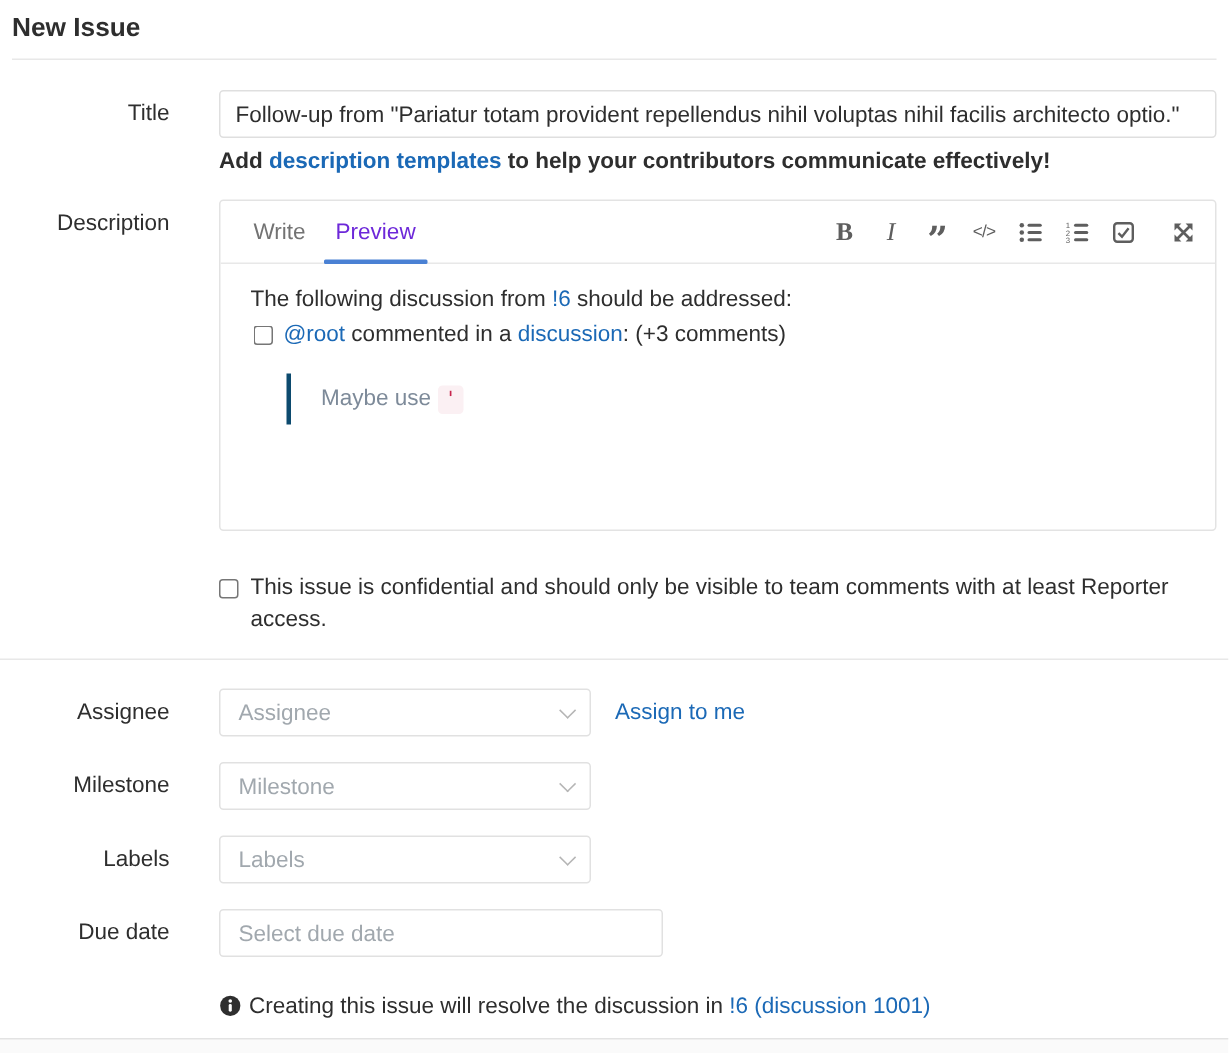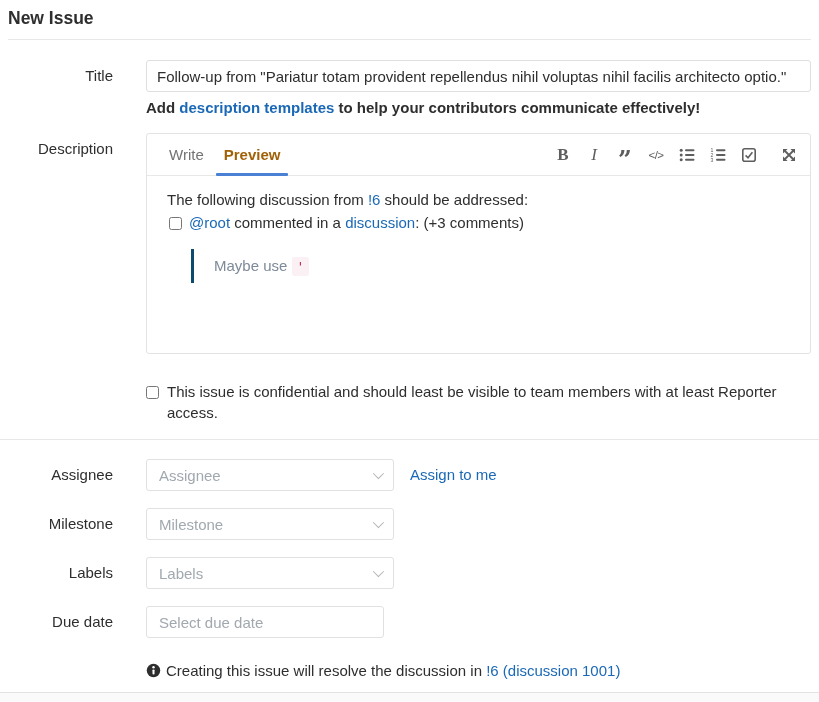--- a/index.html
+++ b/index.html
@@ -61,21 +61,21 @@
     border-bottom: 1px solid #e8e8e8;
     padding: 0 12px;
   }
   .md-tab {
     display: flex; align-items: center;
     padding: 0 10px;
     position: relative;
     cursor: pointer;
     color: #737373;
   }
-  .md-tab.active { color: #a16207; font-weight: 700; }
+  .md-tab.active { color: #6d28d9; font-weight: 400; }
   .md-tab.active::after {
     content: ""; position: absolute; left: 2px; right: 2px; bottom: -1px;
     height: 3px; background: #4a81d4; border-radius: 1px;
   }
   .md-toolbar {
     margin-left: auto;
     display: flex; align-items: center;
   }
   .tb-btn {
     background: none; border: none; padding: 0;
@@ -137,21 +137,21 @@
     cursor: pointer;
   }
   .dropdown .placeholder { flex: 1; }
   .chevron {
     width: 8px; height: 8px;
     border-right: 1.6px solid #b5b5b5;
     border-bottom: 1.6px solid #b5b5b5;
     transform: rotate(45deg) translateY(-2px);
   }
   .date-input {
-    width: 238px; height: 32px;
+    width: 296px; height: 32px;
     border: 1px solid #e1e1e1; border-radius: 3px;
     padding: 0 12px;
     font-family: "Liberation Sans", sans-serif;
     font-size: 15px;
     outline: none;
   }
   .date-input::placeholder { color: #a1a8ae; }
   .side-action { margin-left: 16px; line-height: 32px; }
 
   
@@ -244,21 +244,21 @@
 
           <blockquote class="preview-quote">
             <span>Maybe use </span><code class="inline-code">'</code>
           </blockquote>
         </div>
       </div>
     </div>
 
     <div class="confidential-row">
       <input type="checkbox" id="confidential" style="">
-      <label class="confidential-label" for="confidential">This issue is confidential and should least be visible to team members with at least Reporter access.</label>
+      <label class="confidential-label" for="confidential">This issue is confidential and should only be visible to team comments with at least Reporter access.</label>
     </div>
 
   </div>
 
   <hr class="section-divider">
 
   <div class="meta-fields">
 
     <div class="meta-row">
       <label class="col-label">Assignee</label>

